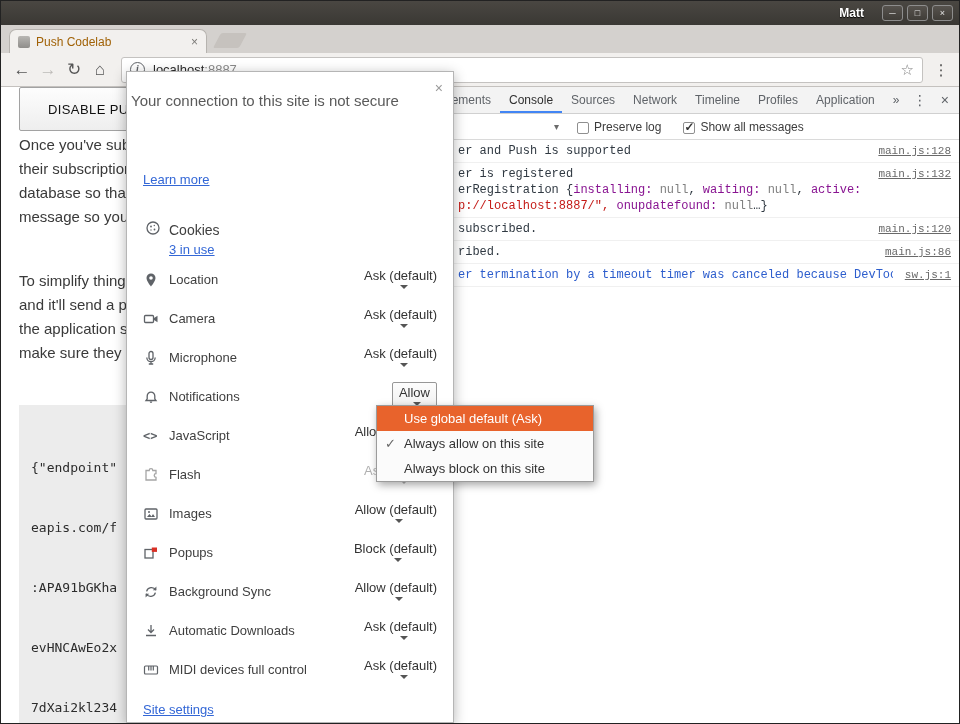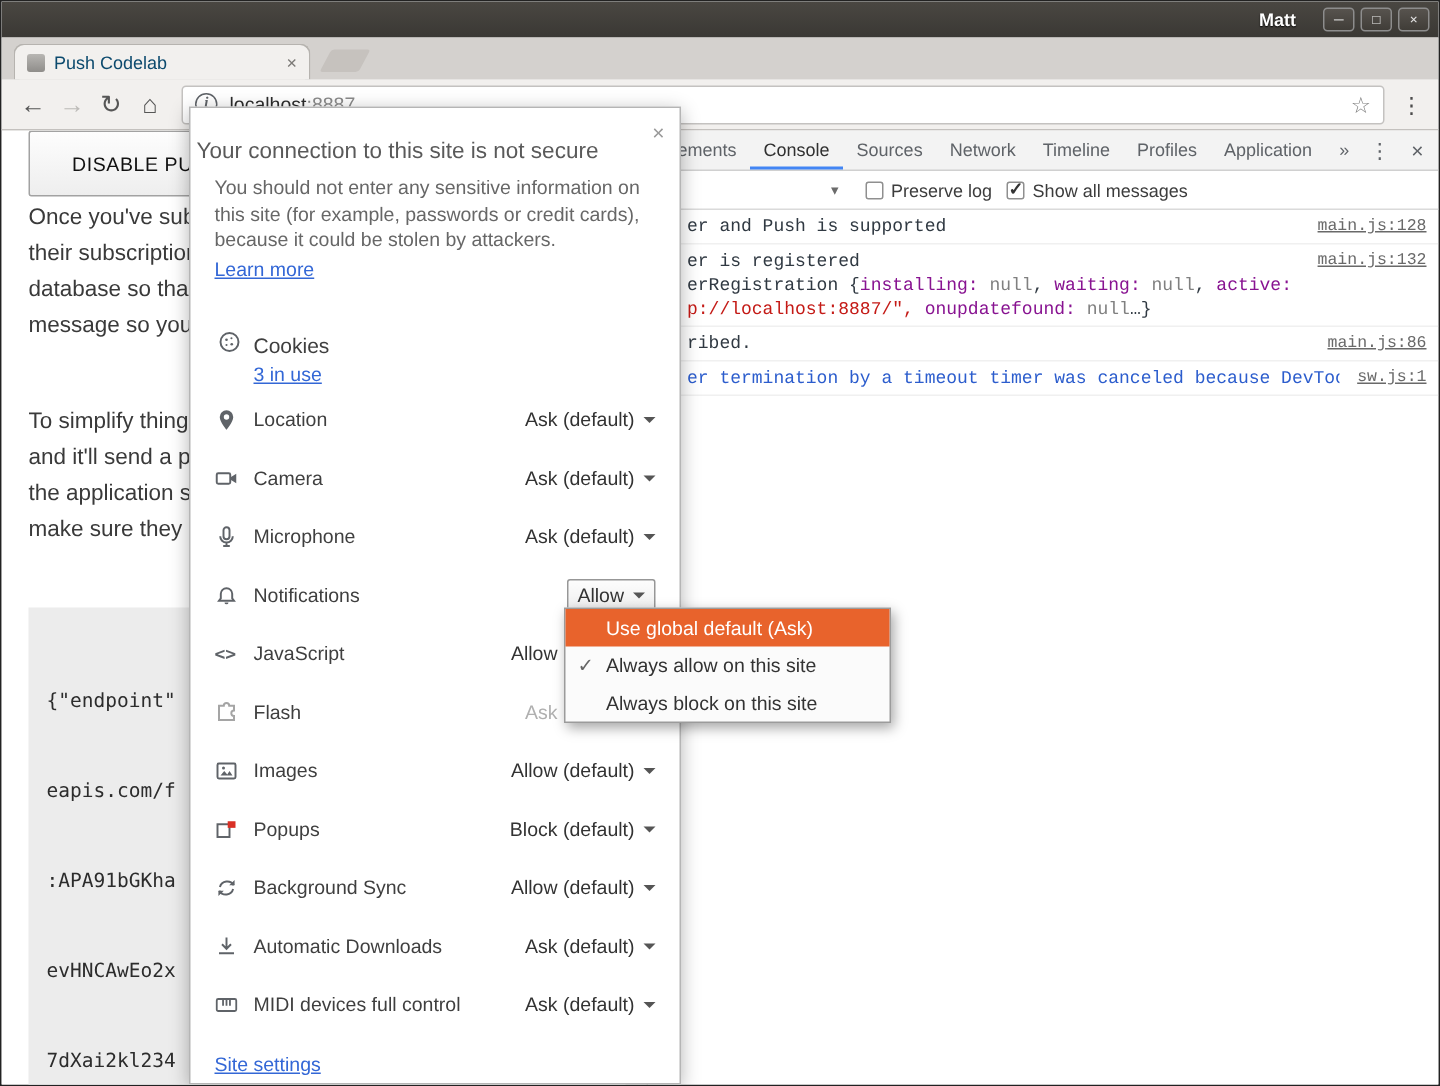--- a/index.html
+++ b/index.html
@@ -9,21 +9,21 @@
   
   .titlebar { height:24px; background:linear-gradient(#4a4742,#3a3834); display:flex; align-items:center; padding:0 6px; }
   .tb-spacer { flex:1; }
   .win-title { color:#fff; font-weight:bold; font-size:12px; margin-right:14px; text-shadow:0 1px 1px #000; }
   .winbtn { width:21px; height:16px; border:1px solid #8d8d8d; border-radius:3px; background:linear-gradient(#57534e,#403d38); color:#e4e4e4; font-size:9px; line-height:14px; text-align:center; margin-left:4px; cursor:default; }
 
   
   .tabstrip { position:relative; height:28px; background:#d4d1ce; }
   .tab { position:absolute; left:8px; top:4px; width:198px; height:24px; background:#f2f0ee; border:1px solid #b6b3af; border-bottom:none; border-radius:7px 7px 0 0; display:flex; align-items:center; padding:0 8px; }
   .favicon { width:12px; height:12px; border-radius:2px; background:linear-gradient(#b8b6b3,#8f8d8a); margin-right:6px; flex:none; }
-  .tab-title { font-size:12px; color:#0c4a6e; flex:1; white-space:nowrap; overflow:hidden; }
+  .tab-title { font-size:12px; color:#a16207; flex:1; white-space:nowrap; overflow:hidden; }
   .tab-close { color:#7c7a77; font-size:12px; margin-left:6px; cursor:pointer; }
   .newtab { position:absolute; left:216px; top:8px; width:26px; height:15px; background:#c6c2be; transform:skewX(-28deg); border-radius:2px; }
 
   
   .toolbar { height:34px; background:#f2f0ee; border-bottom:1px solid #c4c1be; display:flex; align-items:center; padding:0 8px; }
   .nav { font-size:17px; color:#565656; width:26px; text-align:center; cursor:pointer; }
   .nav.disabled { color:#bdbbb8; }
   .addressbar { flex:1; height:26px; margin:0 8px; background:#fff; border:1px solid #c4c2c0; border-radius:3px; display:flex; align-items:center; padding:0 8px; font-size:13px; }
   .info-icon { width:15px; height:15px; border:1.5px solid #5f6368; border-radius:50%; color:#5f6368; font:italic bold 10px "Liberation Serif", serif; text-align:center; line-height:12px; margin-right:8px; flex:none; cursor:pointer; }
   .url-host { color:#2c2c2c; }
@@ -46,21 +46,21 @@
 
   
   .dt-tabbar { height:27px; background:#f3f3f3; border-bottom:1px solid #d0d0d0; display:flex; align-items:center; font-size:12px; color:#5f6368; padding-right:10px; }
   .dt-tab { padding:0 9px; line-height:25px; white-space:nowrap; cursor:pointer; }
   .dt-tab.selected { color:#303030; box-shadow:inset 0 -2px 0 #4285f4; }
   .dt-right { margin-left:auto; display:flex; align-items:center; gap:14px; }
   .dt-kebab { font-size:14px; color:#5f6368; cursor:pointer; }
   .dt-close { font-size:14px; color:#5f6368; cursor:pointer; }
   .dt-toolbar { height:26px; border-bottom:1px solid #dadada; display:flex; align-items:center; font-size:12px; color:#3c3c3c; padding-left:122px; background:#fff; }
   .filter-caret { color:#6b6b6b; font-size:10px; margin-right:18px; cursor:pointer; }
-  .cb-group { display:flex; align-items:center; margin-right:10px; cursor:pointer; }
+  .cb-group { display:flex; align-items:flex-end; margin-right:22px; cursor:pointer; }
   .cb { width:12px; height:12px; border:1px solid #8f8f8f; border-radius:2px; background:#fff; position:relative; margin-right:5px; flex:none; }
   .cb.checked::after { content:"✓"; position:absolute; left:0; top:-3px; font-size:12px; font-weight:bold; color:#333; }
   .dt-console { flex:1; overflow:hidden; font-family:Liberation Mono, monospace; font-size:12px; color:#303942; }
   .console-row { display:flex; align-items:flex-start; border-bottom:1px solid #f0f0f0; padding:3px 8px 3px 26px; line-height:16px; }
   .console-msg { flex:1; min-width:0; white-space:nowrap; overflow:hidden; }
   .console-loc { margin-left:12px; font-size:11px; color:#696969; text-decoration:underline; white-space:nowrap; cursor:pointer; }
   .seg-key { color:#881391; }
   .seg-null { color:#808080; }
   .seg-string { color:#c41a16; }
   .seg-info { color:#2c5dcd; }
@@ -73,21 +73,21 @@
   .pp-link { color:#3367d6; text-decoration:underline; cursor:pointer; }
   .pp-learn { position:absolute; top:100px; left:16px; }
   .pp-cookie-icon { position:absolute; top:148px; left:18px; }
   .pp-cookies-label { position:absolute; top:150px; left:42px; color:#3f3f3f; font-size:14px; }
   .pp-cookies-link { position:absolute; top:170px; left:42px; }
   .pp-perms { position:absolute; top:188px; left:0; right:0; }
   .perm-row { display:flex; align-items:center; height:39px; padding:0 16px; }
   .perm-icon { width:18px; flex:none; display:flex; align-items:center; }
   .code-glyph { font-family:"DejaVu Sans Mono", monospace; font-weight:bold; font-size:12px; color:#5f6368; }
   .perm-name { margin-left:8px; color:#3f3f3f; white-space:nowrap; }
-  .perm-select { margin-left:auto; display:flex; align-items:center; color:#333; white-space:nowrap; cursor:pointer; }
+  .perm-select { margin-left:auto; display:flex; align-items:center; color:#333; white-space:nowrap; cursor:pointer;flex-direction:column; }
   .perm-select.boxed { border:1px solid #979797; border-radius:2px; background:linear-gradient(#fdfdfd,#efefef); padding:2px 6px; }
   .perm-select.disabled { color:#b0b0b0; }
   .caret { width:0; height:0; border:4px solid transparent; border-top-color:#555; margin-left:6px; position:relative; top:2px; }
   .perm-select.disabled .caret { border-top-color:#b0b0b0; }
   .pp-sitesettings { position:absolute; top:630px; left:16px; }
 
   
   .select-menu { position:absolute; left:375px; top:404px; width:218px; background:#fbfbfb; border:1px solid #9b9b9b; box-shadow:2px 3px 8px rgba(0,0,0,.35); z-index:40; font-size:13px; }
   .opt { position:relative; height:25px; line-height:25px; padding-left:27px; color:#333; white-space:nowrap; cursor:pointer; }
   .opt.highlighted { background:#e8632c; color:#fff; }
@@ -199,38 +199,43 @@
           <div class="console-row">
             <div class="console-msg">
               <div class="console-line"><span class="seg-plain">er is registered</span></div>
               <div class="console-line"><span class="seg-plain">erRegistration {</span><span class="seg-key">installing:</span><span class="seg-plain"> </span><span class="seg-null">null</span><span class="seg-plain">, </span><span class="seg-key">waiting:</span><span class="seg-plain"> </span><span class="seg-null">null</span><span class="seg-plain">, </span><span class="seg-key">active:</span><span class="seg-plain"> </span></div>
               <div class="console-line"><span class="seg-string">p://localhost:8887/",</span><span class="seg-plain"> </span><span class="seg-key">onupdatefound:</span><span class="seg-plain"> </span><span class="seg-null">null</span><span class="seg-plain">…}</span></div>
             </div>
             <a class="console-loc">main.js:132</a>
           </div>
           <div class="console-row">
             <div class="console-msg">
+              <div class="console-line"><span class="seg-plain">subscribed.</span></div>
+            </div>
+            <a class="console-loc">main.js:120</a>
+          </div>
+          <div class="console-row">
+            <div class="console-msg">
               <div class="console-line"><span class="seg-plain">ribed.</span></div>
             </div>
             <a class="console-loc">main.js:86</a>
           </div>
           <div class="console-row">
             <div class="console-msg">
               <div class="console-line"><span class="seg-info">er termination by a timeout timer was canceled because DevTools</span></div>
             </div>
             <a class="console-loc">sw.js:1</a>
           </div>
         </div>
     </div>
   </div>
 
   <div class="perm-panel">
     <span class="pp-close">×</span>
     <div class="pp-title">Your connection to this site is not secure</div>
-    <div class="pp-desc">You should not enter any sensitive information on this site (for example, passwords or credit cards), because it could be stolen by attackers.</div>
     <a class="pp-link pp-learn">Learn more</a>
     <span class="pp-cookie-icon">
       <svg viewBox="0 0 16 16" width="16" height="16">
           <circle cx="8" cy="8" r="6" fill="none" stroke="#5f6368" stroke-width="1.3"></circle>
           <circle cx="6" cy="6.5" r="0.9" fill="#5f6368"></circle>
           <circle cx="9.5" cy="9.5" r="0.9" fill="#5f6368"></circle>
           <circle cx="9.3" cy="5.5" r="0.7" fill="#5f6368"></circle>
           <circle cx="6" cy="10" r="0.7" fill="#5f6368"></circle>
         </svg>
     </span>

